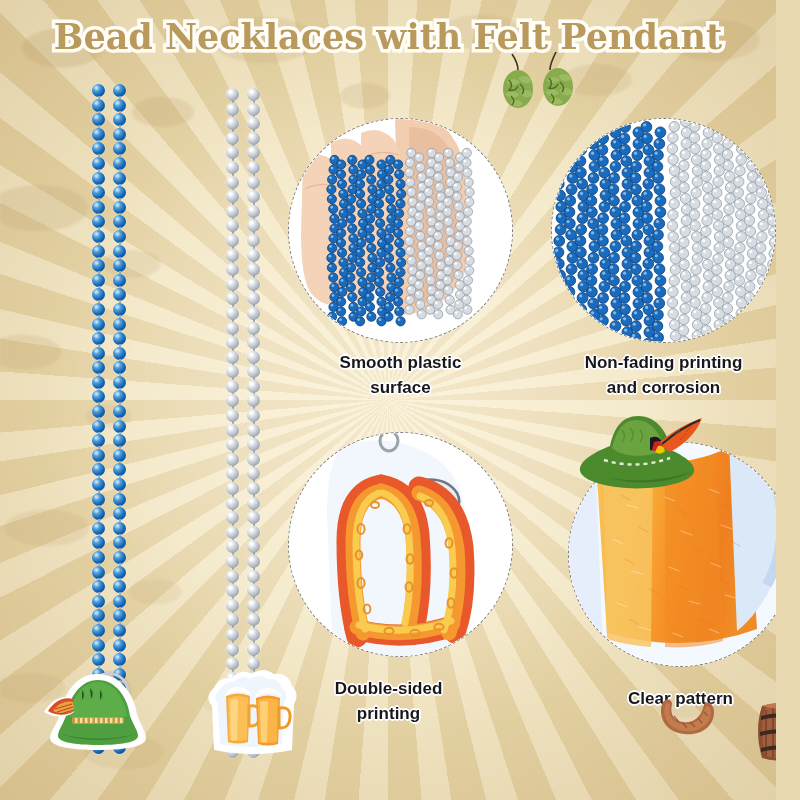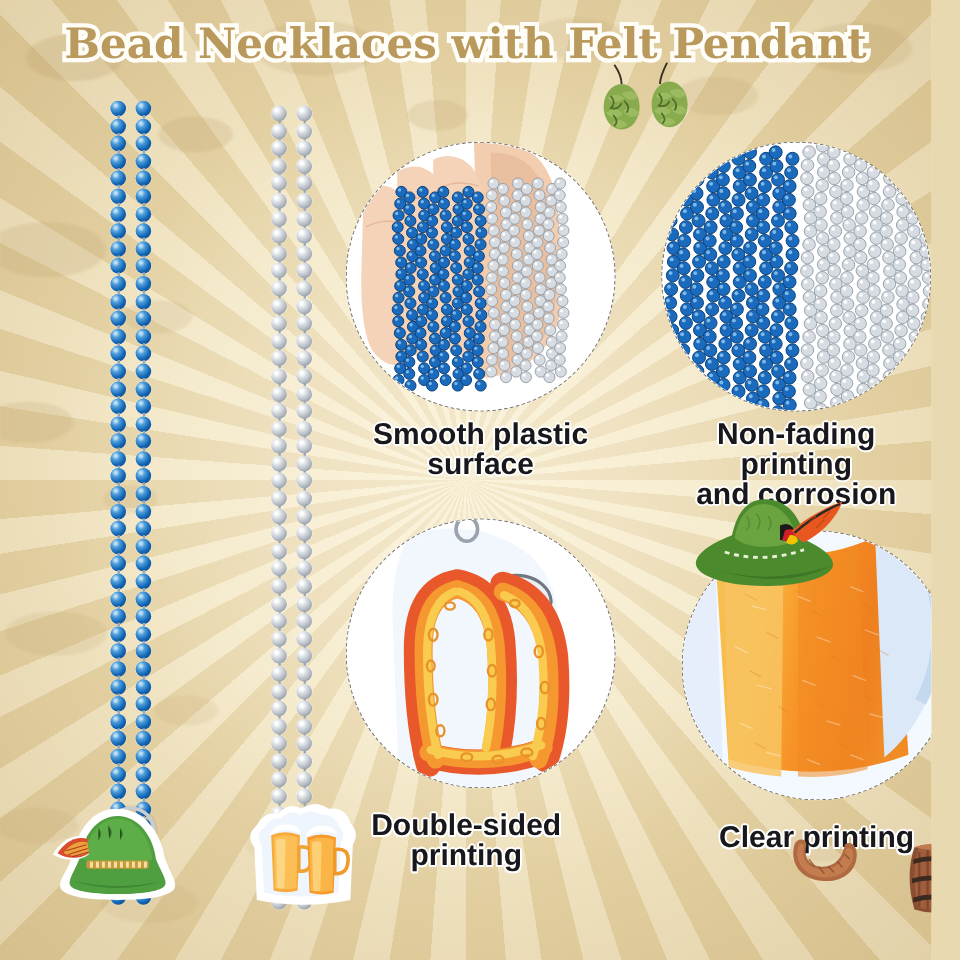--- a/index.html
+++ b/index.html
@@ -109,21 +109,21 @@
     border:1.4px dashed #7c7c7c;
     background:#ffffff;
     overflow:hidden;
     box-sizing:border-box;
   }
   .circle-inner{position:absolute;inset:0;border-radius:50%;overflow:hidden;}
 
   .caption{
     position:absolute;text-align:center;
     font-family:"Liberation Sans", sans-serif;
-    font-weight:bold;font-size:25px;line-height:25px;
+    font-weight:bold;font-size:17px;line-height:25px;
     color:#18181c;
     text-shadow:
       1.6px 0 0 #fff,-1.6px 0 0 #fff,0 1.6px 0 #fff,0 -1.6px 0 #fff,
       1.2px 1.2px 0 #fff,-1.2px 1.2px 0 #fff,1.2px -1.2px 0 #fff,-1.2px -1.2px 0 #fff;
     white-space:pre-line;
   }
 
   
   .sausage{position:absolute;left:656px;top:696px;width:62px;height:40px;}
   .barrel{position:absolute;left:752px;top:700px;width:52px;height:62px;}
@@ -2246,21 +2246,21 @@
             <path d="M124 104 l9 5"></path>
             <path d="M110 142 l9 5"></path>
           <path d="M130 176 l9 5"></path>
           <path d="M150 60 l9 5"></path>
             <path d="M162 98 l9 5"></path>
             <path d="M150 136 l9 5"></path>
         </g>
       </svg>
     </div>
   </div>
-  <div class="caption" style="left:568px;top:686px;width:225px;">Clear printing</div>
+  <div class="caption" style="left:568px;top:686px;width:225px;">Clear pattern</div>
 
   <svg class="hat-overlay" viewBox="0 0 130 84">
     <path d="M64 2 C84 2 94 20 97 36 C110 42 122 50 120 58 C116 70 80 76 52 74
              C24 72 4 64 6 54 C8 44 26 36 36 32 C40 14 48 2 64 2Z" fill="#4c8a2e"></path>
     <path d="M62 6 C78 6 88 22 90 36 C74 44 48 44 38 34 C42 16 50 6 62 6Z" fill="#6aa33f"></path>
     <path d="M8 56 q50 20 110 2 q-46 22 -110 -2z" fill="#3d7526"></path>
     <path d="M30 46 q32 10 66 -2" stroke="#e7efd8" stroke-width="2.4" stroke-dasharray="4 4" fill="none"></path>
 
     <path d="M76 24 q8 -4 12 4 q-2 10 -12 8z" fill="#1a1a1a"></path>
     <path d="M80 28 q8 -3 10 4 q-4 8 -12 4z" fill="#cf2027"></path>

